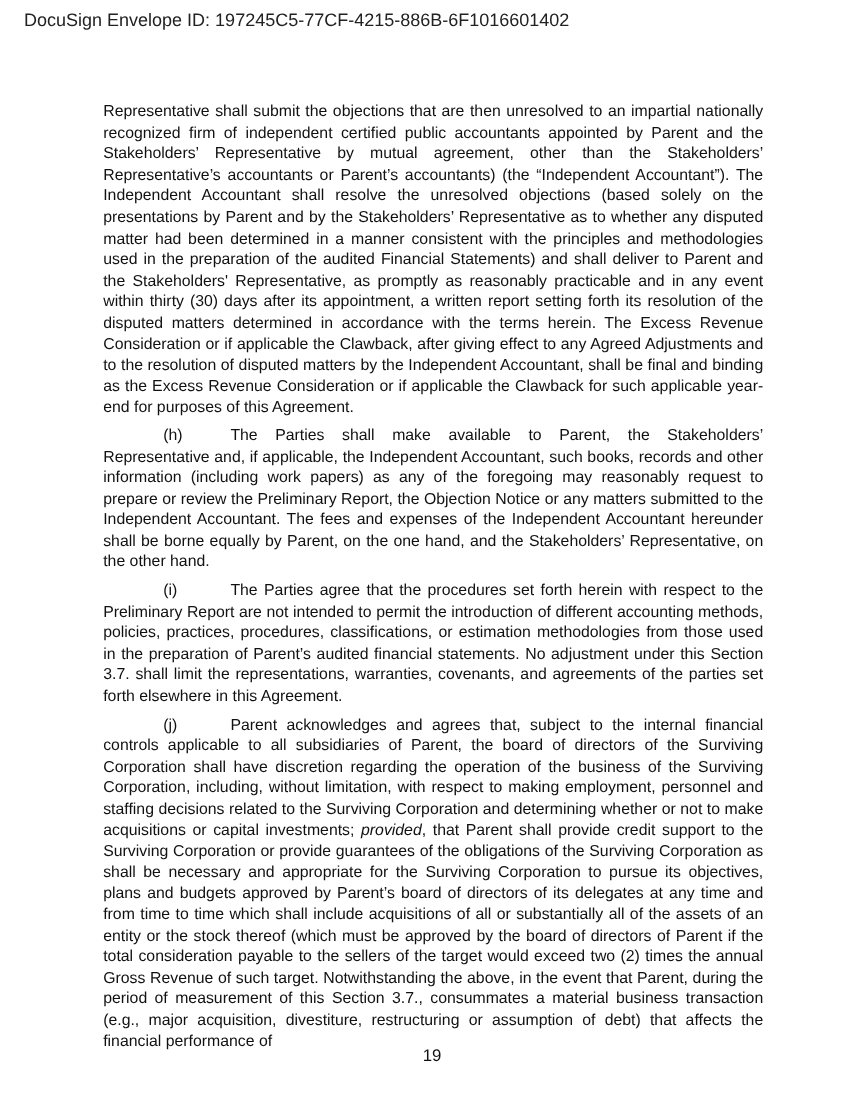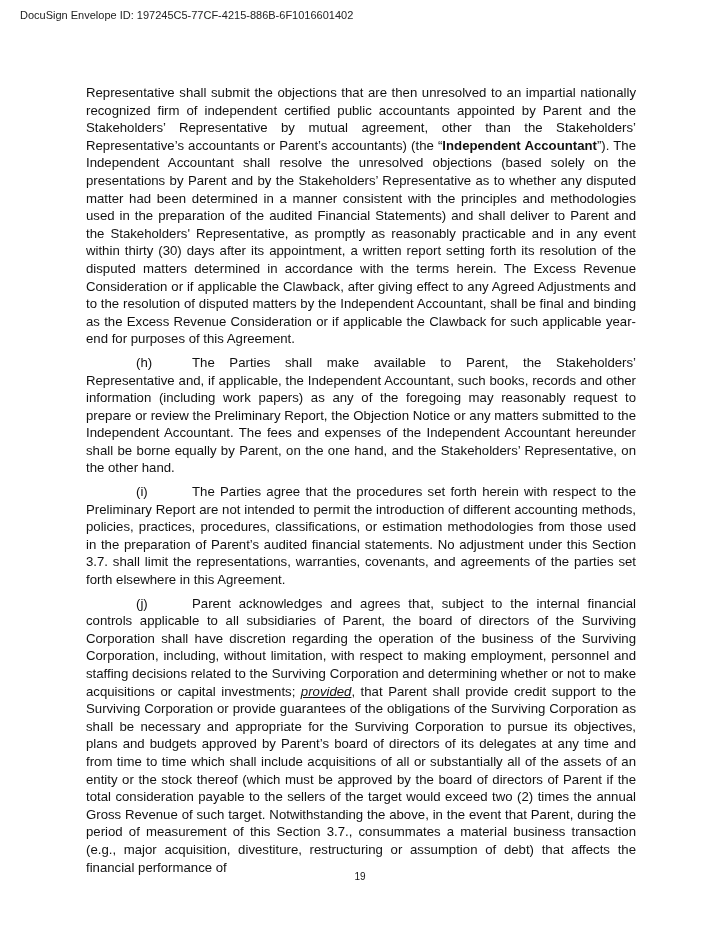--- a/index.html
+++ b/index.html
@@ -12,21 +12,21 @@
       height: 932px;
       position: relative;
       overflow: hidden;
       font-family: "Liberation Sans", "DejaVu Sans", sans-serif;
       color: #111111;
     }
     .envelope {
       position: absolute;
       left: 20px;
       top: 9px;
-      font-size: 11px;
+      font-size: 15px;
       color: #222222;
       white-space: nowrap;
     }
     .content {
       position: absolute;
       left: 86px;
       top: 84px;
       width: 550px;
       font-size: 13.2px;
       line-height: 17.6px;
@@ -38,30 +38,30 @@
       hyphens: none;
     }
     .content p.indent {
       text-indent: 50px;
     }
     .label {
       display: inline-block;
       width: 56px;
       text-indent: 0;
     }
-    .bold { font-weight: bold; }
-    .ital { font-style: italic; text-decoration: underline; }
+    .bold { font-weight: normal; }
+    .ital { font-style: italic; }
     .ul { }
     .page-number {
       position: absolute;
       left: 0;
       width: 720px;
       top: 871px;
       text-align: center;
-      font-size: 10px;
+      font-size: 14px;
     }
   </style>
 </head>
 <body>
 
 <div class="envelope">DocuSign Envelope ID: 197245C5-77CF-4215-886B-6F1016601402</div>
 
 <div class="content">
   <p><span>Representative shall submit the objections that are then unresolved to an impartial nationally recognized firm of independent certified public accountants appointed by Parent and the Stakeholders’ Representative by mutual agreement, other than the Stakeholders’ Representative’s accountants or Parent’s accountants) (the “</span><span class="bold">Independent Accountant</span><span>”). The Independent Accountant shall resolve the unresolved objections (based solely on the presentations by Parent and by the Stakeholders’ Representative as to whether any disputed matter had been determined in a manner consistent with the principles and methodologies used in the preparation of the audited Financial Statements) and shall deliver to Parent and the Stakeholders' Representative, as promptly as reasonably practicable and in any event within thirty (30) days after its appointment, a written report setting forth its resolution of the disputed matters determined in accordance with the terms herein. The Excess Revenue Consideration or if applicable the Clawback, after giving effect to any Agreed Adjustments and to the resolution of disputed matters by the Independent Accountant, shall be final and binding as the Excess Revenue Consideration or if applicable the Clawback for such applicable year-end for purposes of this Agreement.</span></p>
 

